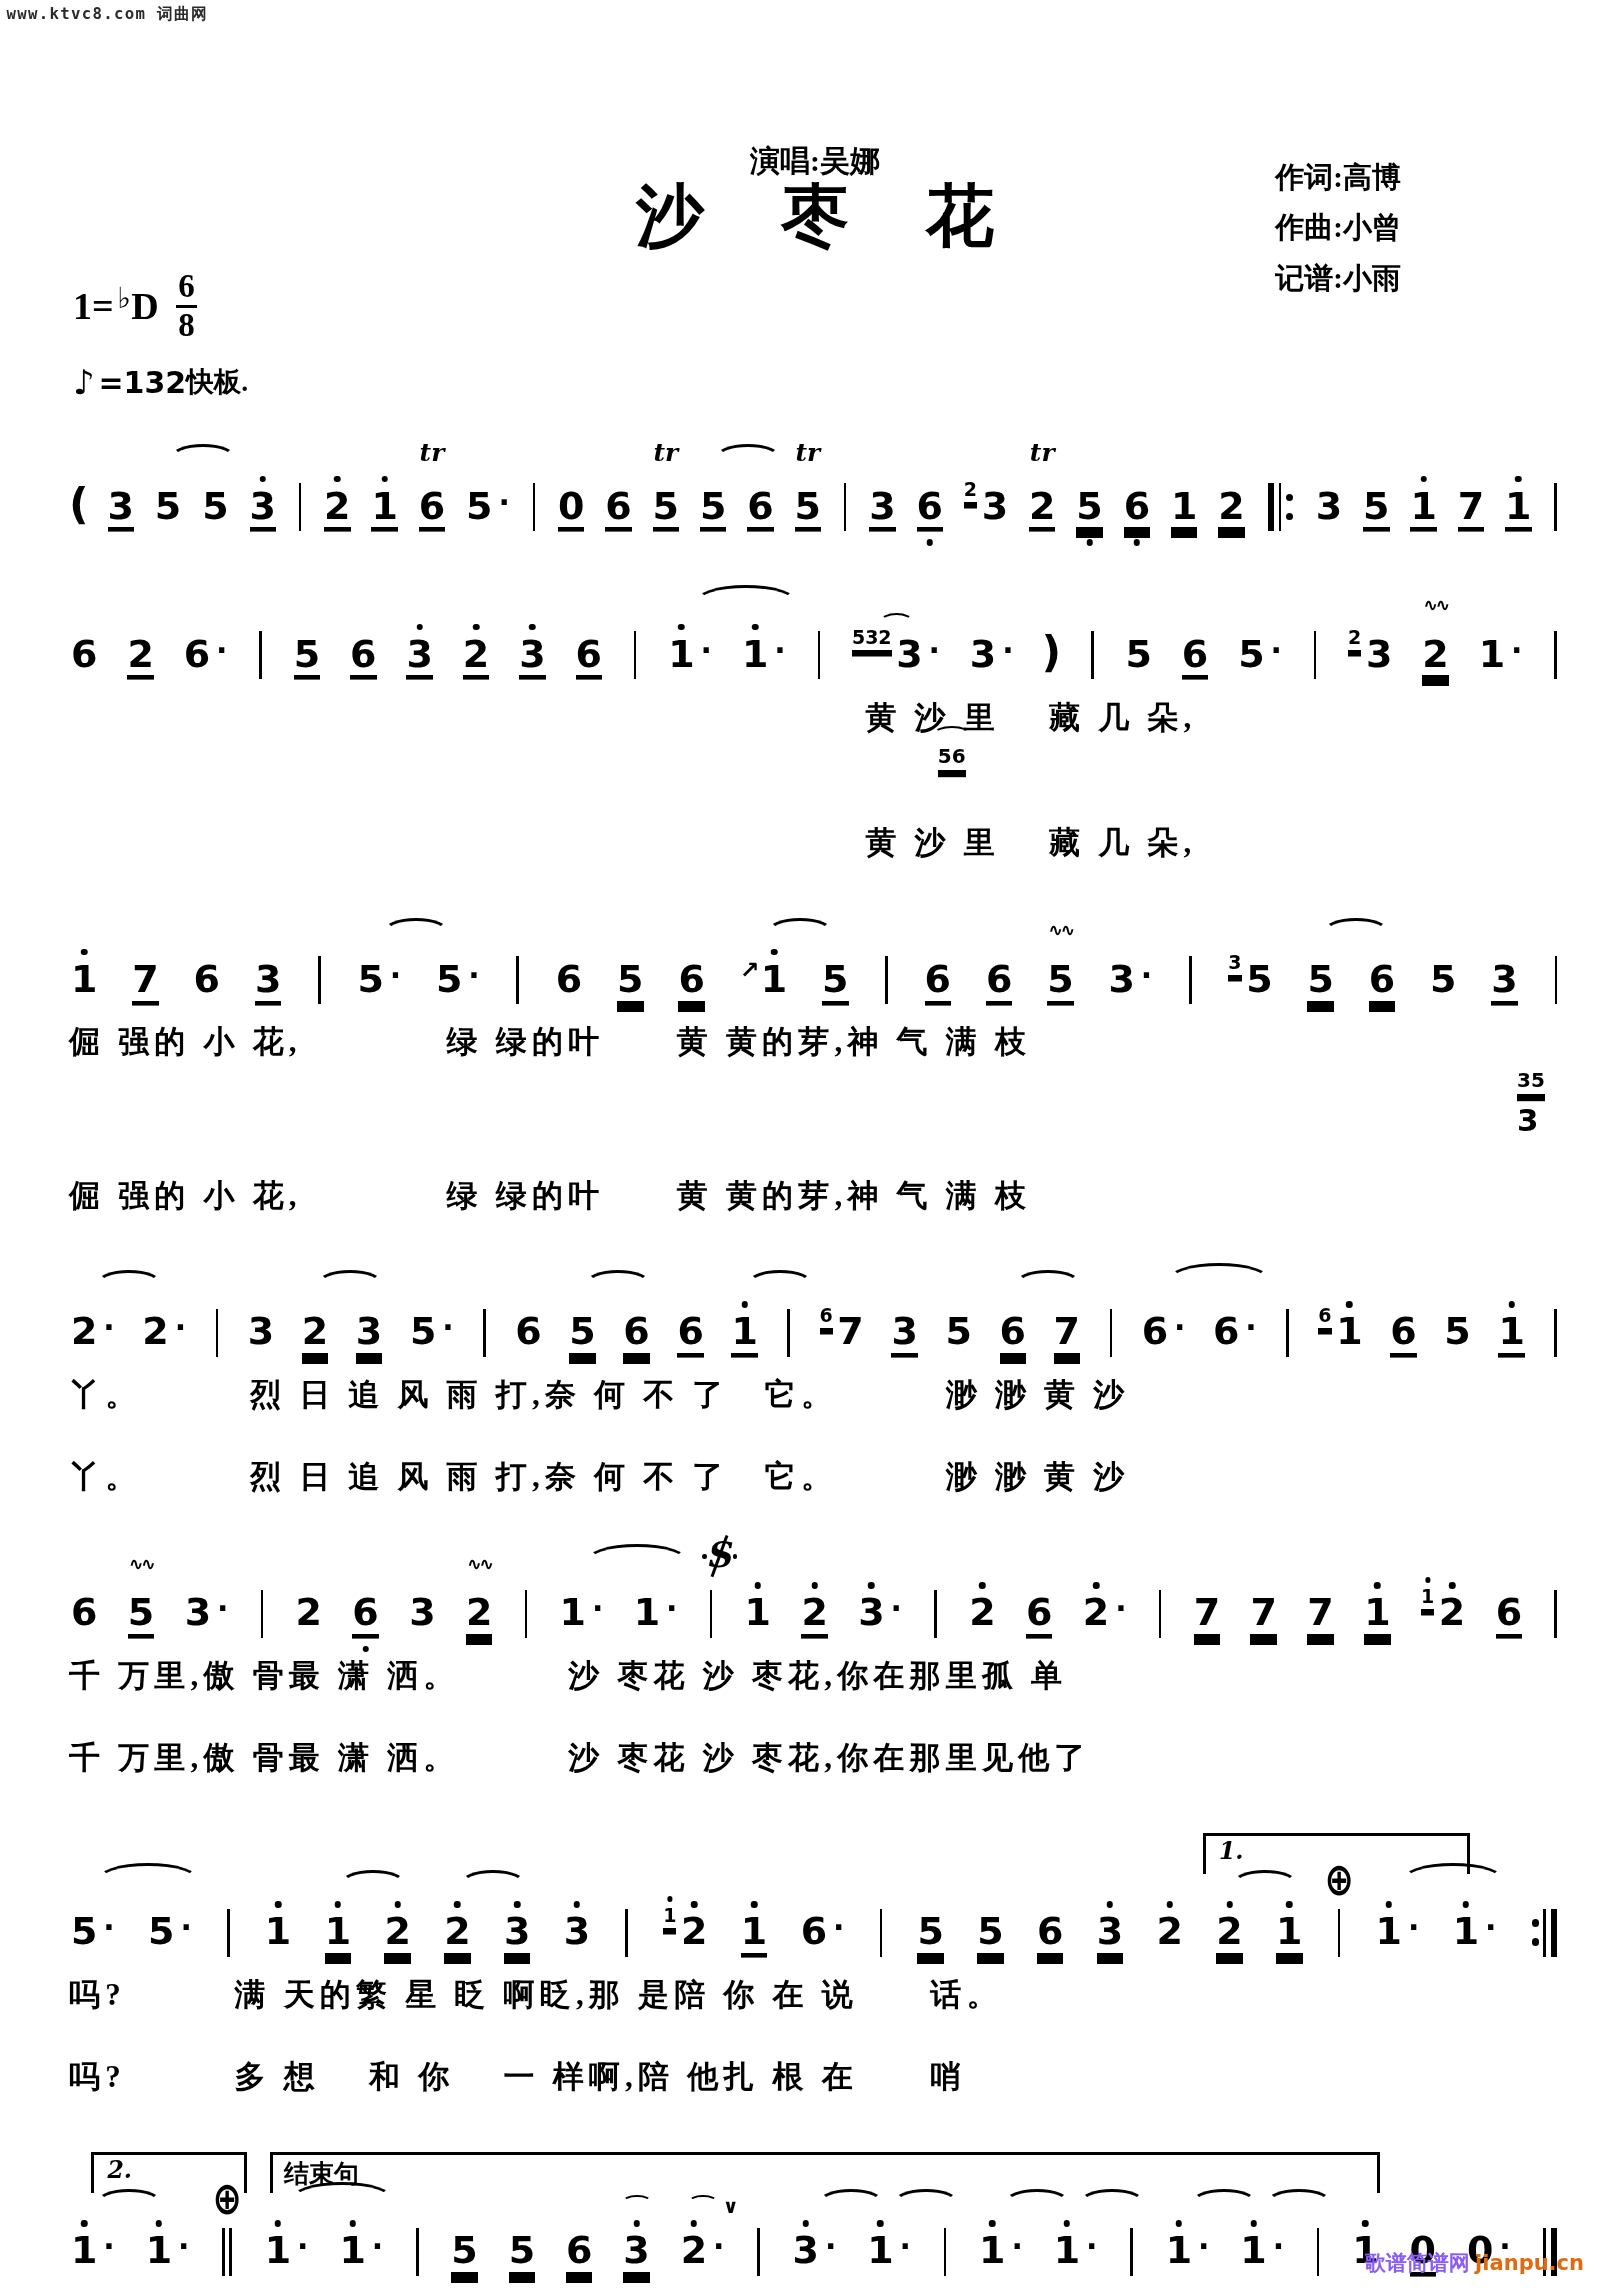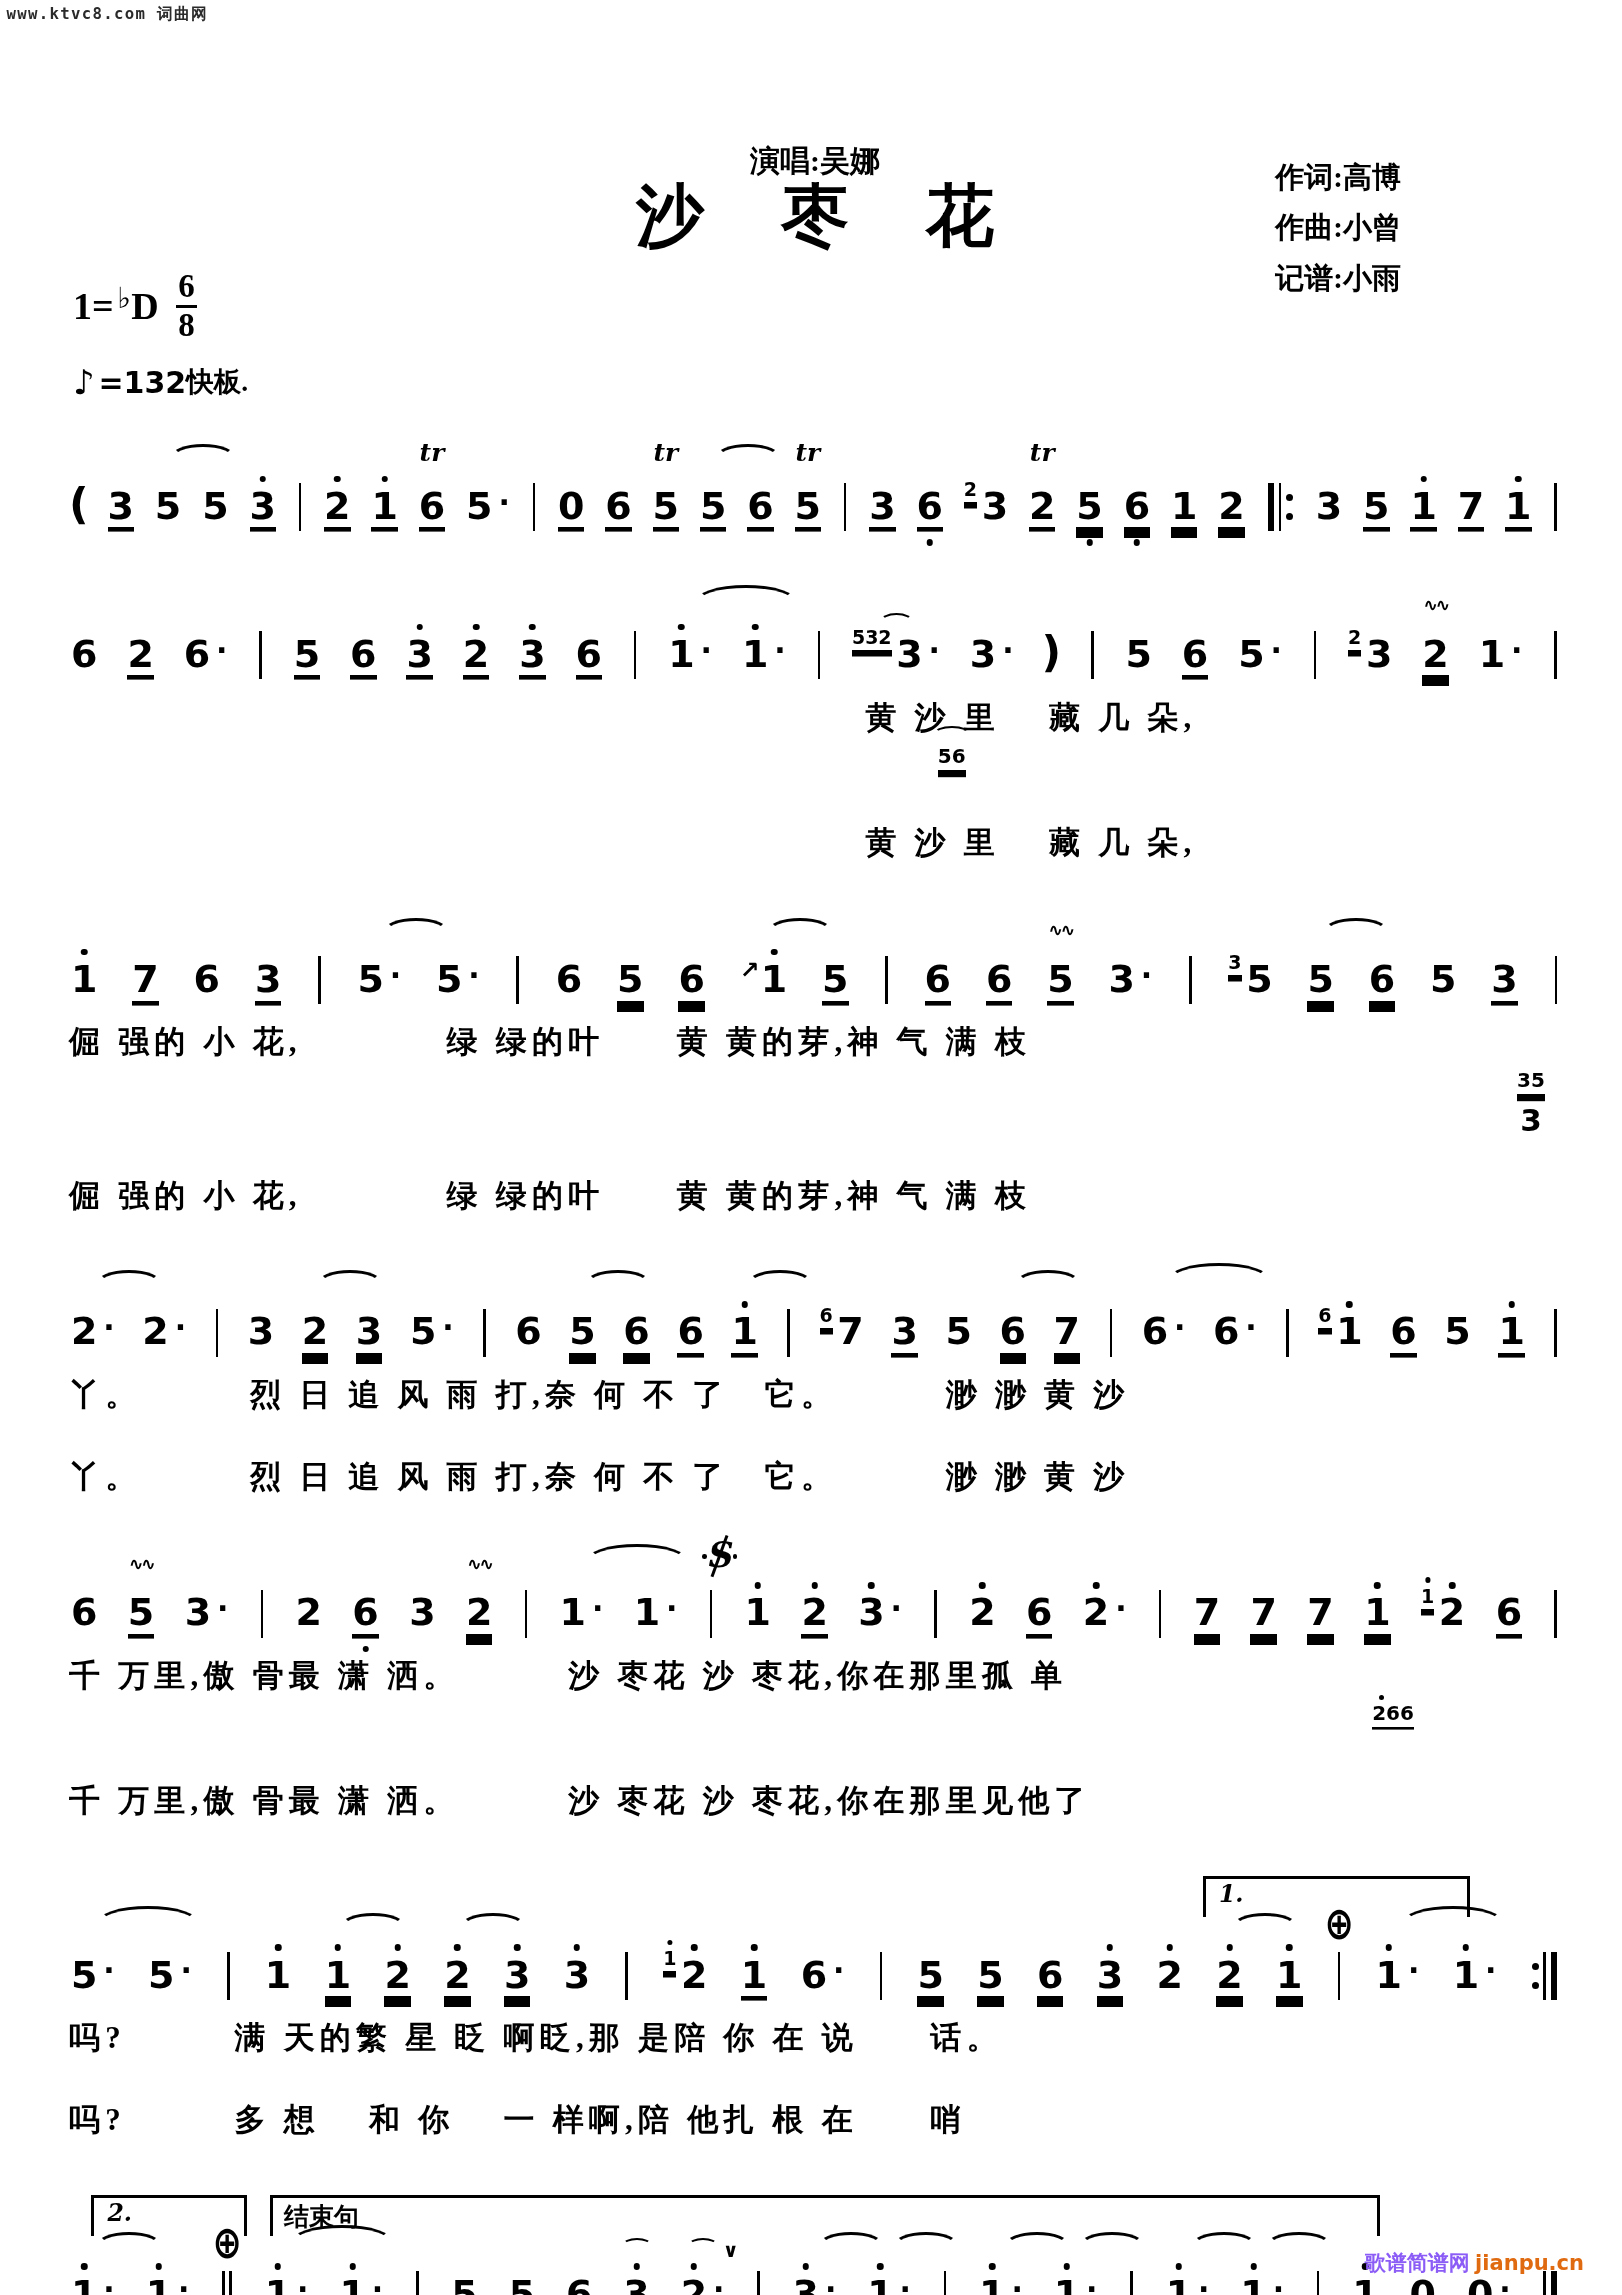--- a/index.html
+++ b/index.html
@@ -62,21 +62,21 @@
   .segno .sslash{position:absolute;left:13px;top:-3.3px;width:2.6px;height:44px;background:#000;transform:rotate(20deg);}
   .segno .sd{position:absolute;width:4.6px;height:4.6px;border-radius:50%;background:#000;top:17px;}
   .segno .sd.l{left:-2.6px;} .segno .sd.r{right:-3.9px;}
   .volta,.endbox{position:absolute;top:22px;height:38px;border-top:3.3px solid #000;border-left:3.3px solid #000;border-right:3.3px solid #000;}
   .volta .vl{font:italic 700 23.6px "DejaVu Serif",serif;margin:1.3px 0 0 13px;display:inline-block;}
   .endbox .vl{font:600 25px "Liberation Serif",serif;margin:2.6px 0 0 10.5px;display:inline-block;}
   .lyr{font:600 31px/1 "Liberation Serif",serif;letter-spacing:5.2px;white-space:pre;margin-top:22px;}
   .lyr.second{margin-top:51px;}
   .gracerow{display:flex;align-items:flex-start;margin:10.5px 0 -9.2px;}
   .gpad{font:31px "Liberation Serif",serif;letter-spacing:5.2px;white-space:pre;}
-  .gcol{position:relative;display:inline-flex;flex-direction:column;align-items:center;}
+  .gcol{position:relative;display:inline-flex;flex-direction:column;align-items:flex-start;}
   .gdig{font:700 20px "DejaVu Sans",sans-serif;padding-bottom:2px;position:relative;}
   .gdig.u1{box-shadow:0 2.6px 0 #000;}
   .gdig.u2{box-shadow:0 2.6px 0 #000,0 7.2px 0 #000;}
   .garcover{position:absolute;bottom:calc(100% + 1.3px);left:50%;transform:translateX(-50%);width:33px;height:11.8px;border:2.6px solid transparent;border-top-color:#000;border-radius:50%;}
   .gdot{position:absolute;bottom:calc(100% + 1.3px);left:16%;width:5.2px;height:5.2px;border-radius:50%;background:#000;}
   .gsub{font:700 31px "DejaVu Sans",sans-serif;margin-top:7.9px;}
 </style>
 </head>
 <body>
 
@@ -670,27 +670,20 @@
                 </span><span class="digit u0">2</span></span>
             </span>
             <span class="note">
               <span class="stack"><span class="digit u1">6</span></span>
             </span>
             <span class="barwrap">
               <span class="bl thin"></span>
             </span>
           </div>
           <div class="lyr">千 万里,傲 骨最 潇 洒。　　　沙 枣花 沙 枣花,你在那里孤 单</div>
-          <div class="gracerow">
-            <span class="gpad">　　　　　　　　　　　　　　　　　　　　　　　　　　　　　　　　　　　　</span>
-            <span class="gcol">
-              <span class="gdot"></span>
-              <span class="gdig u1">266</span>
-            </span>
-          </div>
           <div class="lyr second">千 万里,傲 骨最 潇 洒。　　　沙 枣花 沙 枣花,你在那里见他了</div>
         </div>
         <div class="system withannos">
           <div class="volta" style="left: 76%; width: 17.5%;"><span class="vl">1.</span></div>
           <div class="noterow">
             <span class="note">
               <span class="stack"><span class="digit u0">5</span></span>
               <span class="aug">·</span>
               <span class="tie wide"></span>
             </span>

